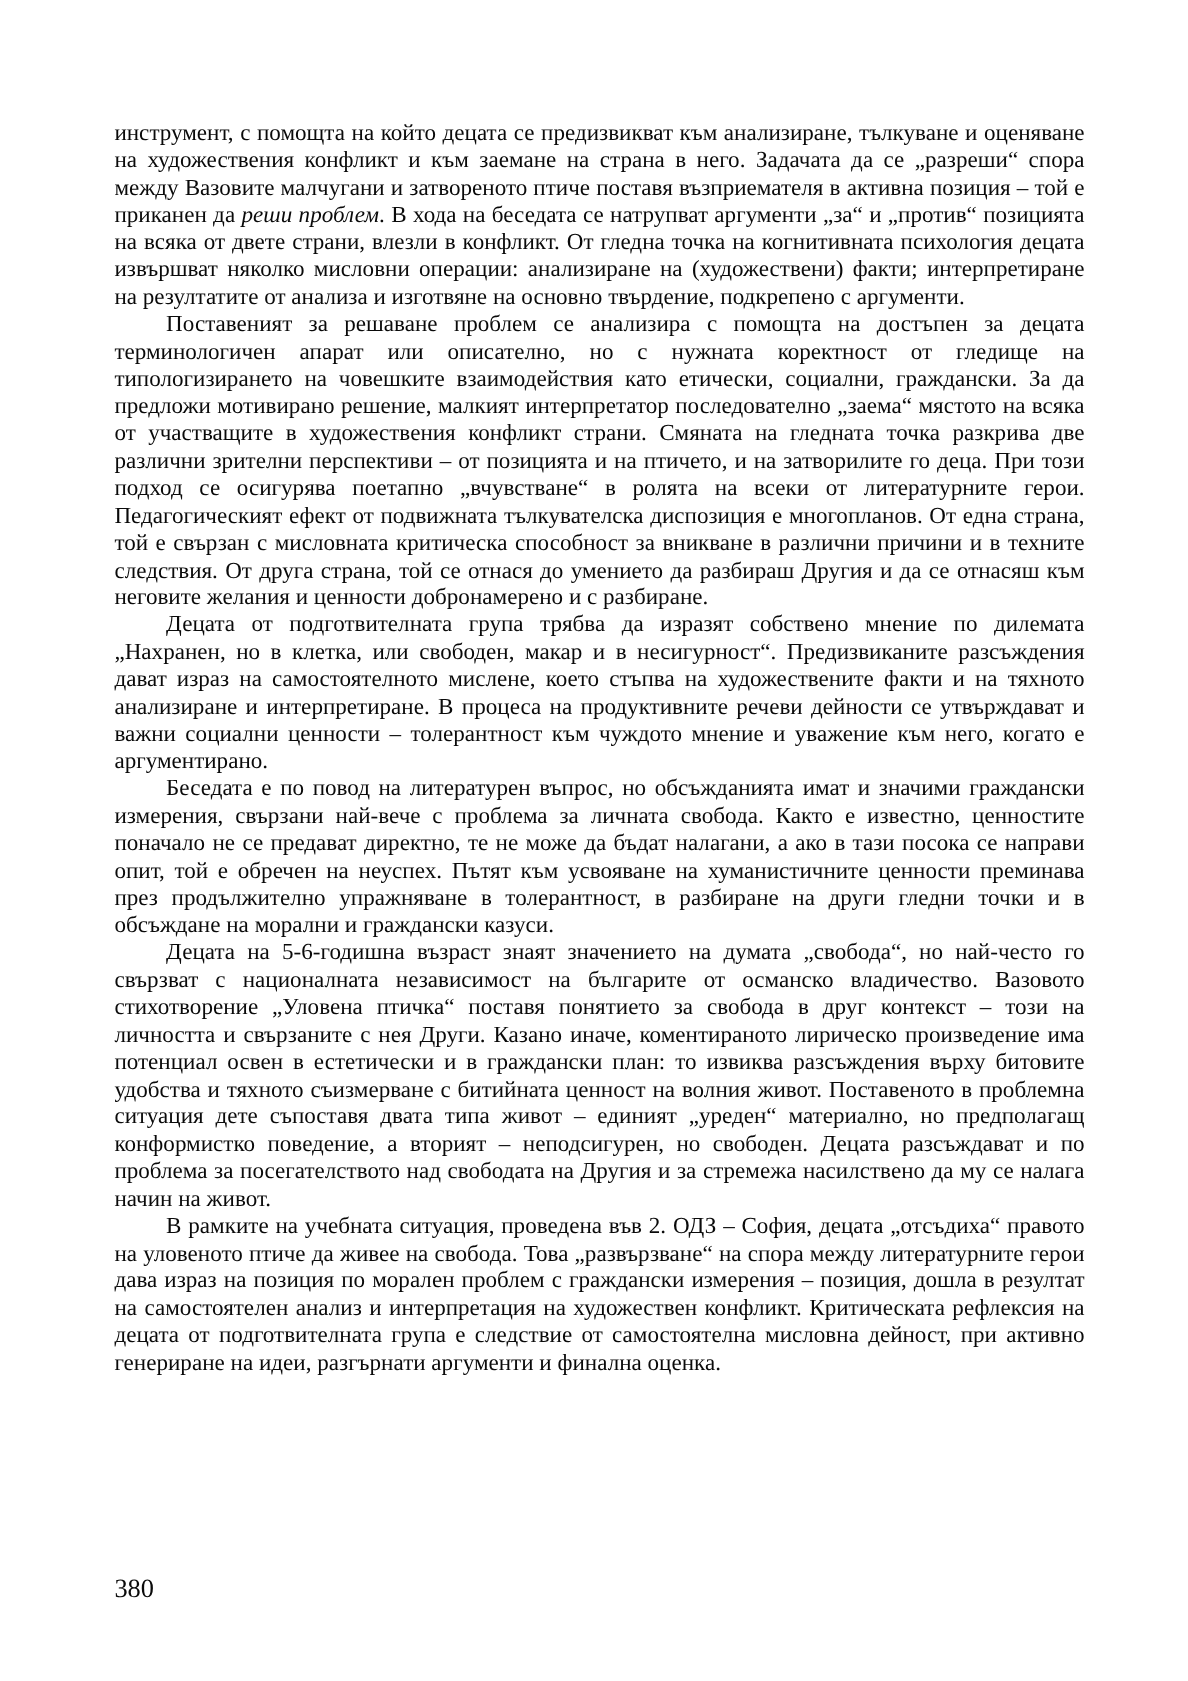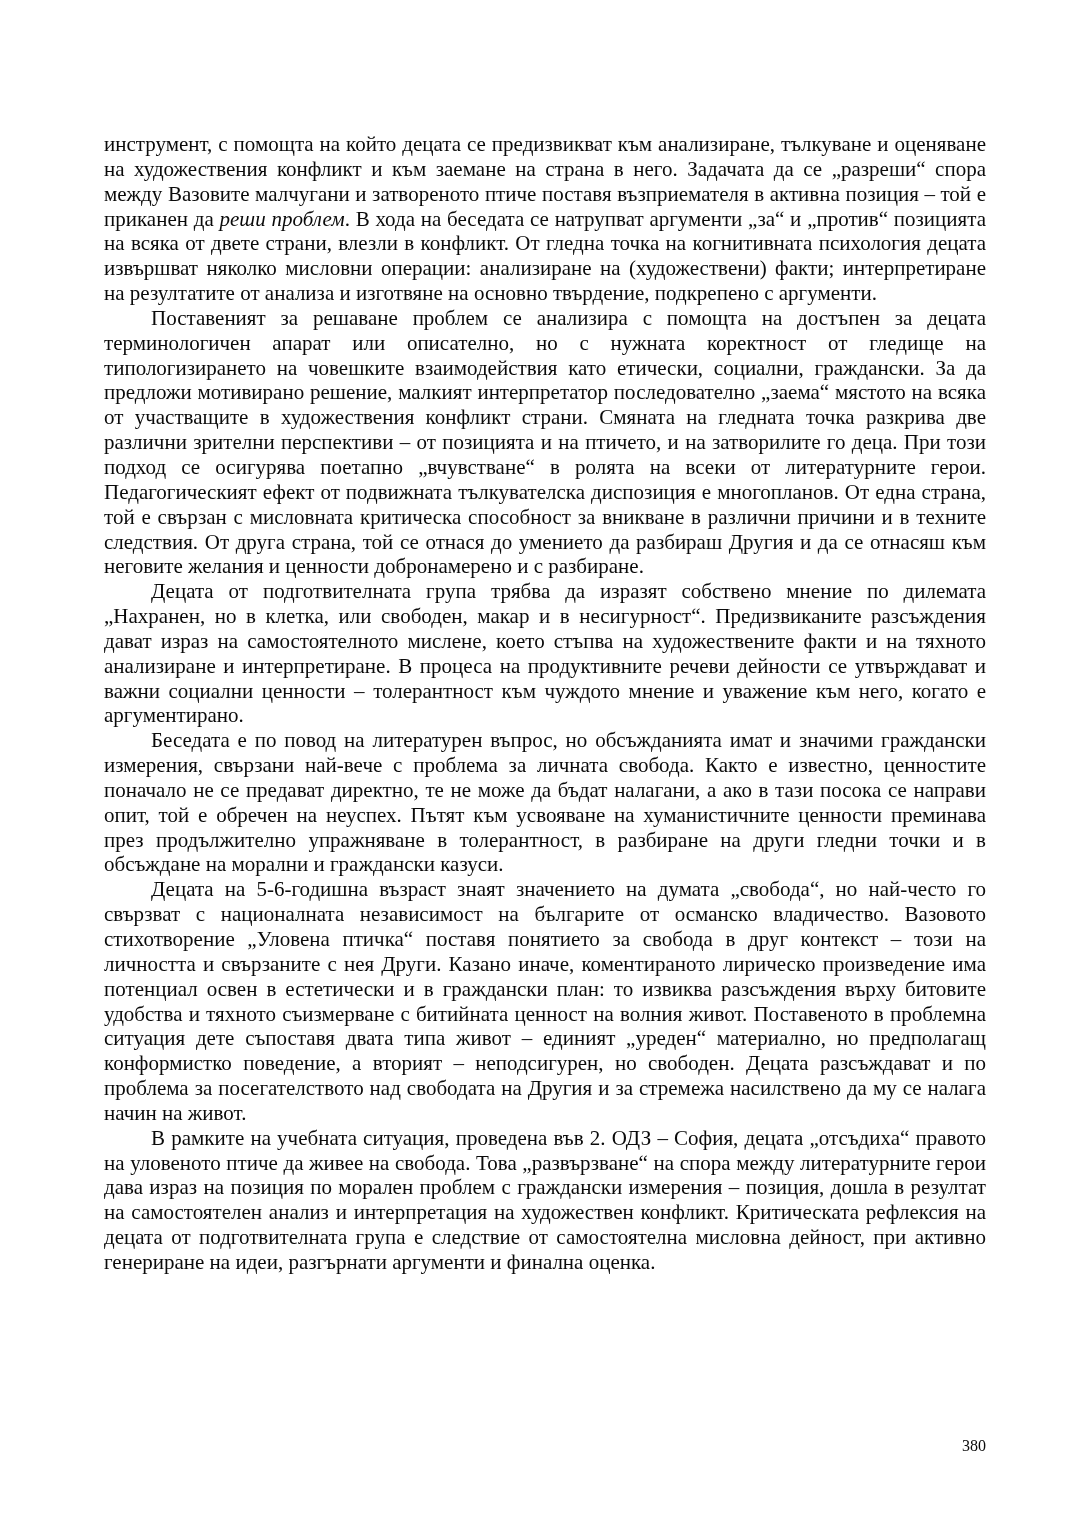--- a/index.html
+++ b/index.html
@@ -16,21 +16,21 @@
     overflow: hidden;
   }
   .page {
     position: absolute;
     inset: 0;
     background: #ffffff;
   }
   .text-block {
     position: absolute;
     left: 104px;
-    top: 132px;
+    top: 108px;
     width: 882px;
     font-size: 21px;
     line-height: 24.85px;
     text-align: justify;
     text-justify: inter-word;
   }
   .text-block p {
     margin: 0;
     padding: 0;
     text-indent: 47px;
@@ -39,22 +39,22 @@
     text-indent: 0;
   }
   .seg-italic {
     font-style: italic;
   }
   .page-number {
     position: absolute;
     left: 104px;
     top: 1433px;
     width: 882px;
-    text-align: right;
-    font-size: 16px;
+    text-align: left;
+    font-size: 24px;
     line-height: 25px;
   }
 </style>
 </head>
 <body>
 
 <div class="page">
 
   <div class="text-block">
 

